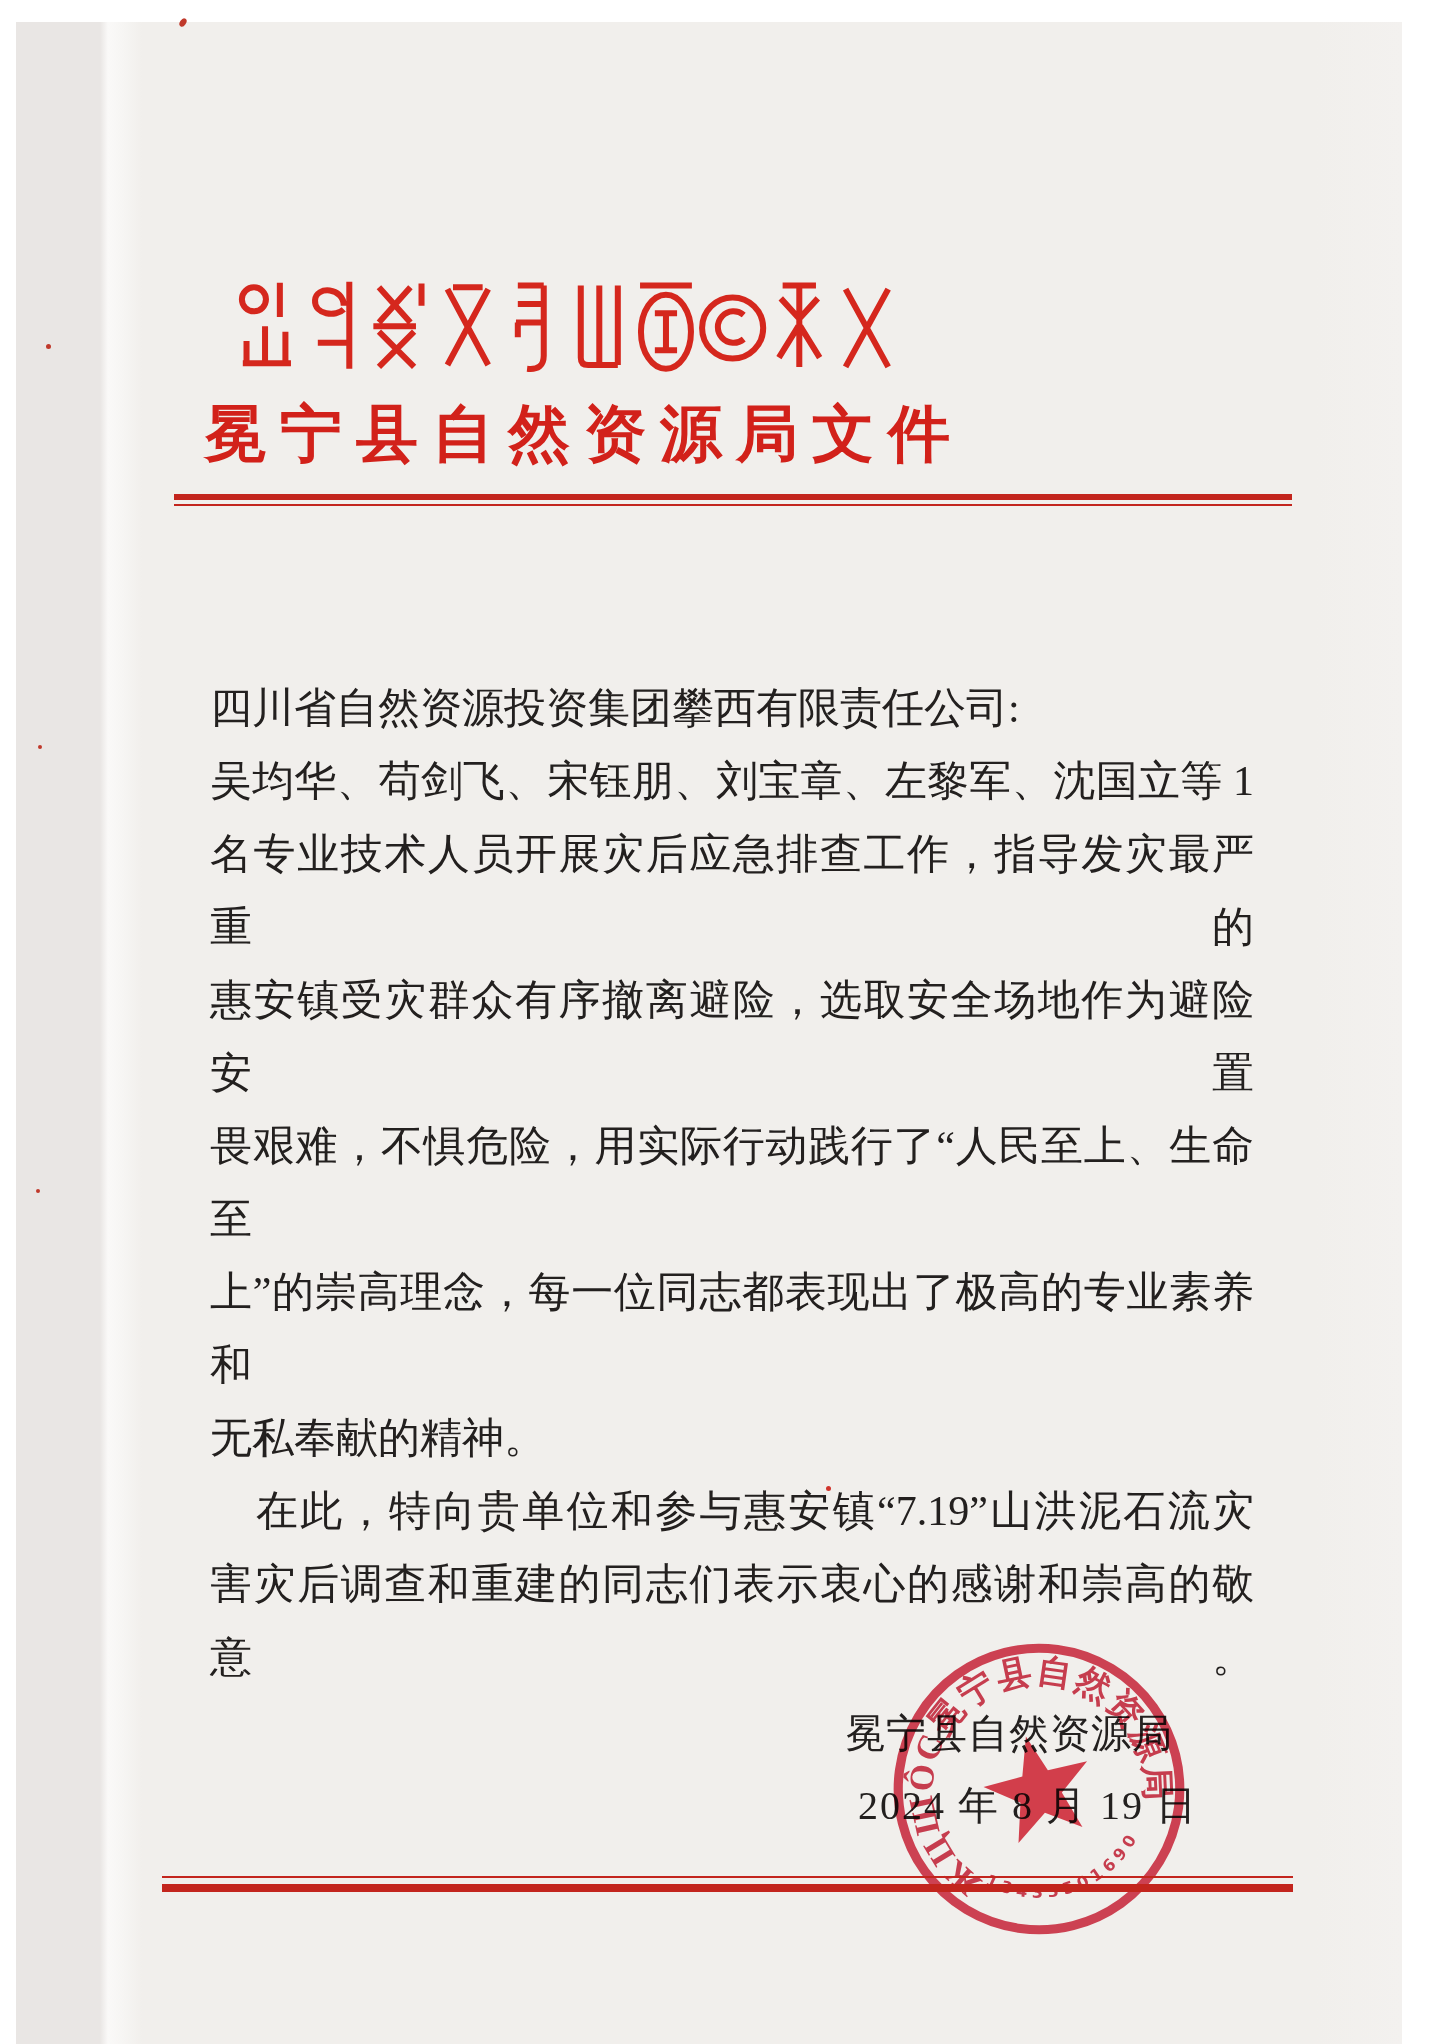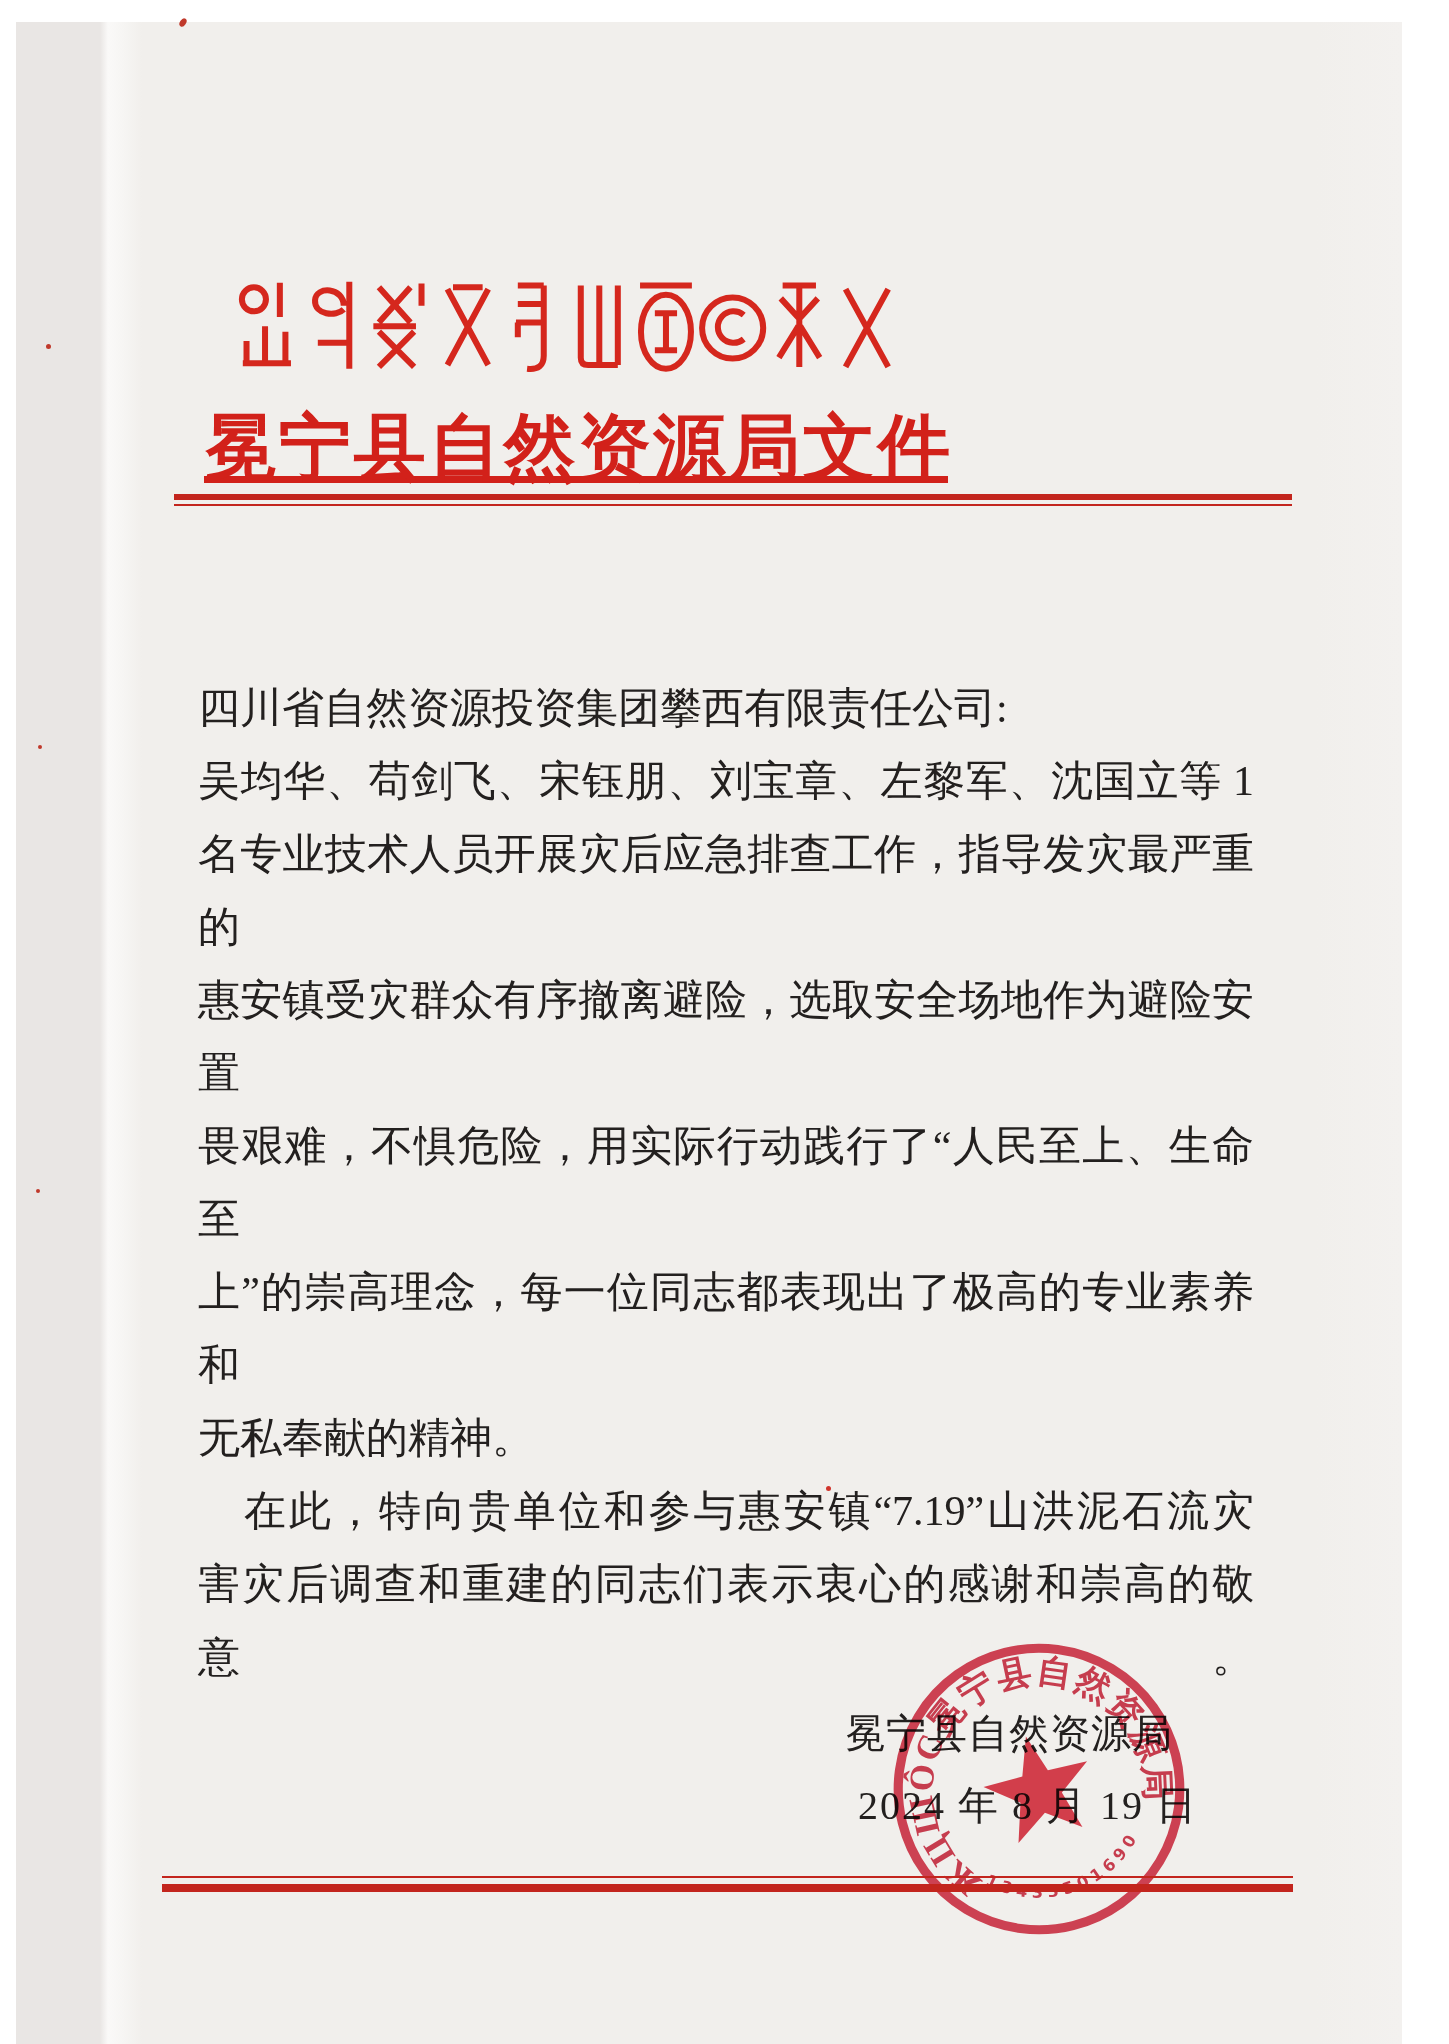--- a/index.html
+++ b/index.html
@@ -5,35 +5,35 @@
   html,body{margin:0;padding:0;background:#ffffff;}
   .page{position:relative;width:1449px;height:2044px;background:#ffffff;overflow:hidden;
         font-family:"Liberation Serif","DejaVu Serif",serif;color:#23201f;}
   
   .paper{position:absolute;left:16px;top:22px;width:1386px;height:2022px;
          background:linear-gradient(90deg,#e9e6e4 0px,#e9e6e4 84px,#faf9f8 92px,#f6f5f3 108px,#f1efec 126px,#f1efec 1300px,#f3f1ef 1386px);}
   
   .yi-banner{position:absolute;left:208px;top:278px;width:715px;height:100px;}
   .yi-banner path,.yi-banner circle,.yi-banner ellipse{fill:none;stroke:#d5271d;stroke-width:6.5;stroke-linecap:butt;stroke-linejoin:miter;}
   
-  .agency-title{position:absolute;left:204px;top:400px;width:744px;height:95px;
-    font-size:72px;font-weight:700;color:#d2211a;letter-spacing:-2px;white-space:nowrap;
-    text-align:justify;text-align-last:justify;font-family:"Liberation Serif","DejaVu Serif",serif;text-decoration:underline;}
+  .agency-title{position:absolute;left:204px;top:392px;width:744px;height:95px;
+    font-size:62px;font-weight:700;color:#d2211a;letter-spacing:-2px;white-space:nowrap;
+    text-align:justify;text-align-last:justify;font-family:"Liberation Serif","DejaVu Serif",serif;}
   
   .rule{position:absolute;background:#c3251d;}
   .rule-top-thick{left:174px;top:494px;width:1118px;height:6px;}
   .rule-top-thin{left:174px;top:504px;width:1118px;height:2px;}
   .rule-bottom-thin{left:162px;top:1876px;width:1131px;height:2px;}
   .rule-bottom-thick{left:162px;top:1884px;width:1131px;height:8px;}
   
   .letter-title{position:absolute;left:614px;top:551px;font-size:52px;font-weight:700;
     letter-spacing:36px;color:#1d1a19;font-family:"Liberation Sans","DejaVu Sans",sans-serif;white-space:nowrap;}
   
   .letter-body{position:absolute;left:198px;top:672px;width:1056px;font-size:42px;line-height:73px;}
-  .bline{text-align:justify;text-justify:inter-character;white-space:nowrap;}
+  .bline{text-align:justify;text-justify:inter-character;white-space:nowrap;margin-left:12px;}
   .bline.just{text-align-last:justify;white-space:normal;}
   .bline.indent{text-indent:46px;}
   .salutation{text-align:left;}
   
   .signature{position:absolute;left:845px;top:1706px;font-size:40px;letter-spacing:1px;white-space:nowrap;}
   .sig-date{position:absolute;left:858px;top:1778px;font-size:40px;letter-spacing:2px;white-space:nowrap;}
   
   .seal{position:absolute;left:886px;top:1636px;width:306px;height:306px;mix-blend-mode:multiply;opacity:.93;}
   .seal .ring{stroke:#d5374b;}
   .seal text{fill:#cf3247;font-weight:700;}

